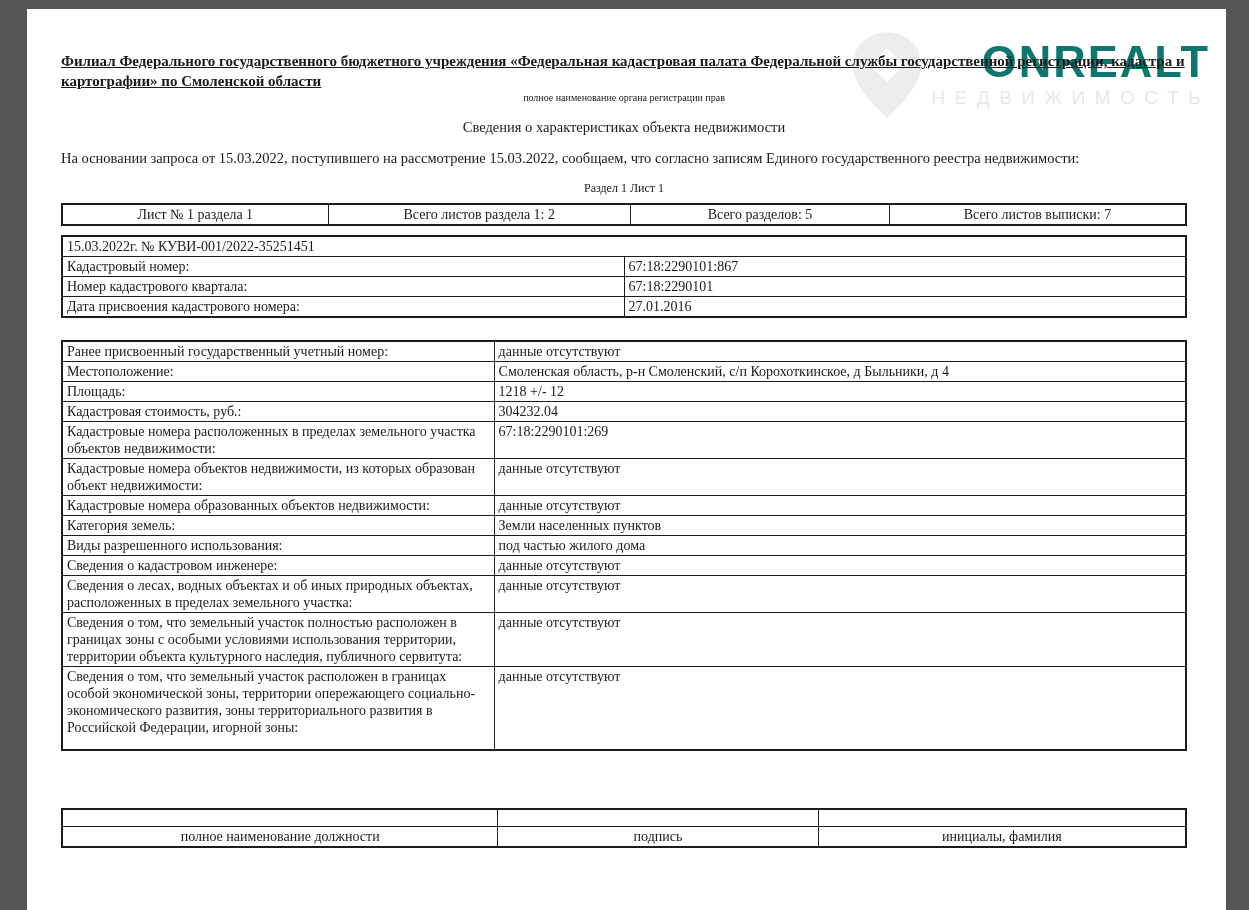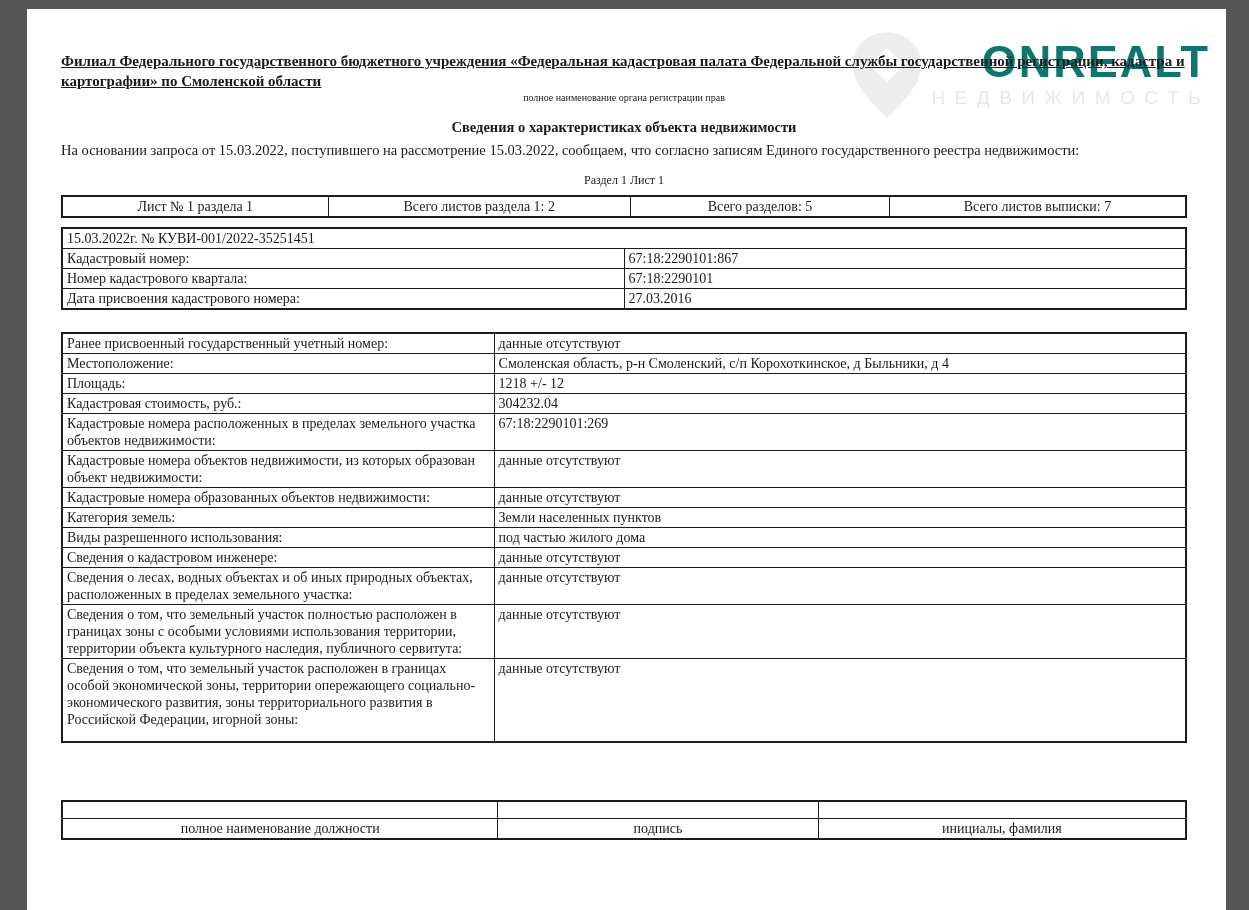--- a/index.html
+++ b/index.html
@@ -62,22 +62,22 @@
     line-height: 20px;
     text-decoration: underline;
   }
   .org-caption {
     text-align: center;
     font-size: 10px;
     line-height: 12px;
     margin-top: 1px;
   }
   .doc-title   { text-align: center; font-weight: bold; font-size: 14.5px; margin-top: 17px; }
-  .doc-subtitle{ text-align: center; font-weight: bold; font-size: 14.5px; margin-top: 15px; }
-  .intro       { font-size: 14.5px; margin-top: 6px; }
+  .doc-subtitle{ text-align: center; font-weight: normal; font-size: 14.5px; margin-top: 15px; }
+  .intro       { font-size: 14.5px; margin-top: 14px; }
   .section-label { font-size: 12px; text-align: center; margin-top: 14px; }
 
   table.t {
     width: 100%;
     border-collapse: collapse;
     table-layout: fixed;
     font-size: 14px;
   }
   table.t td {
     border: 1px solid #1c1c1c;
@@ -142,21 +142,21 @@
       <tr>
         <td class="label-col">Кадастровый номер:</td>
         <td>67:18:2290101:867</td>
       </tr>
       <tr>
         <td class="label-col">Номер кадастрового квартала:</td>
         <td>67:18:2290101</td>
       </tr>
       <tr>
         <td class="label-col">Дата присвоения кадастрового номера:</td>
-        <td>27.03.2016</td>
+        <td>27.01.2016</td>
       </tr>
     </tbody>
       </table>
 
     <table class="t t4">
       <tbody>
           <tr>
         <td class="label-col">Ранее присвоенный государственный учетный номер:</td>
         <td>данные отсутствуют</td>
       </tr>

